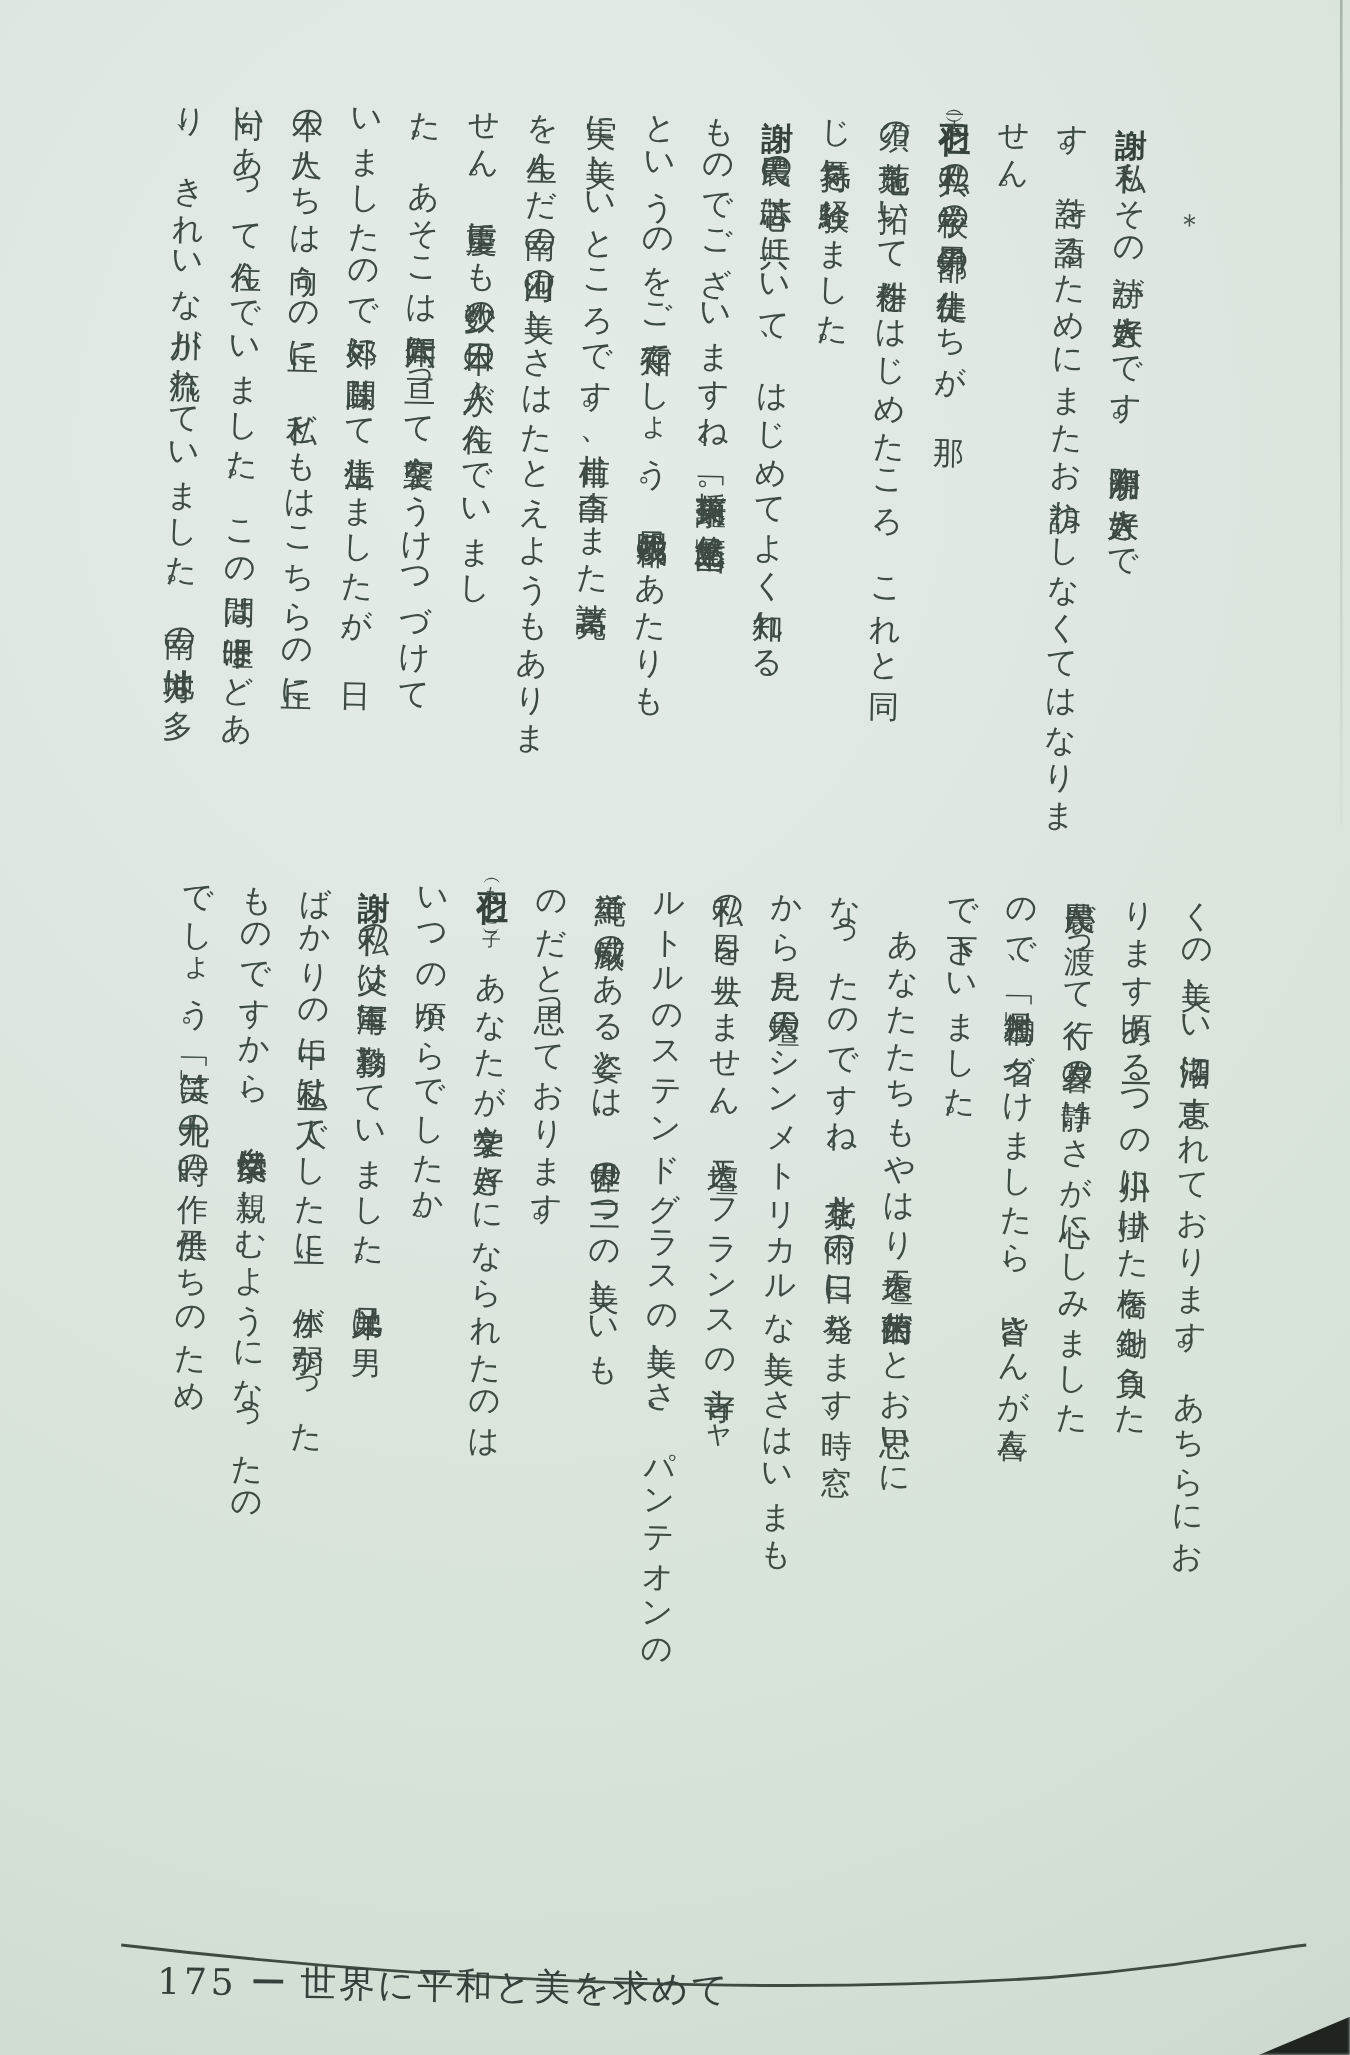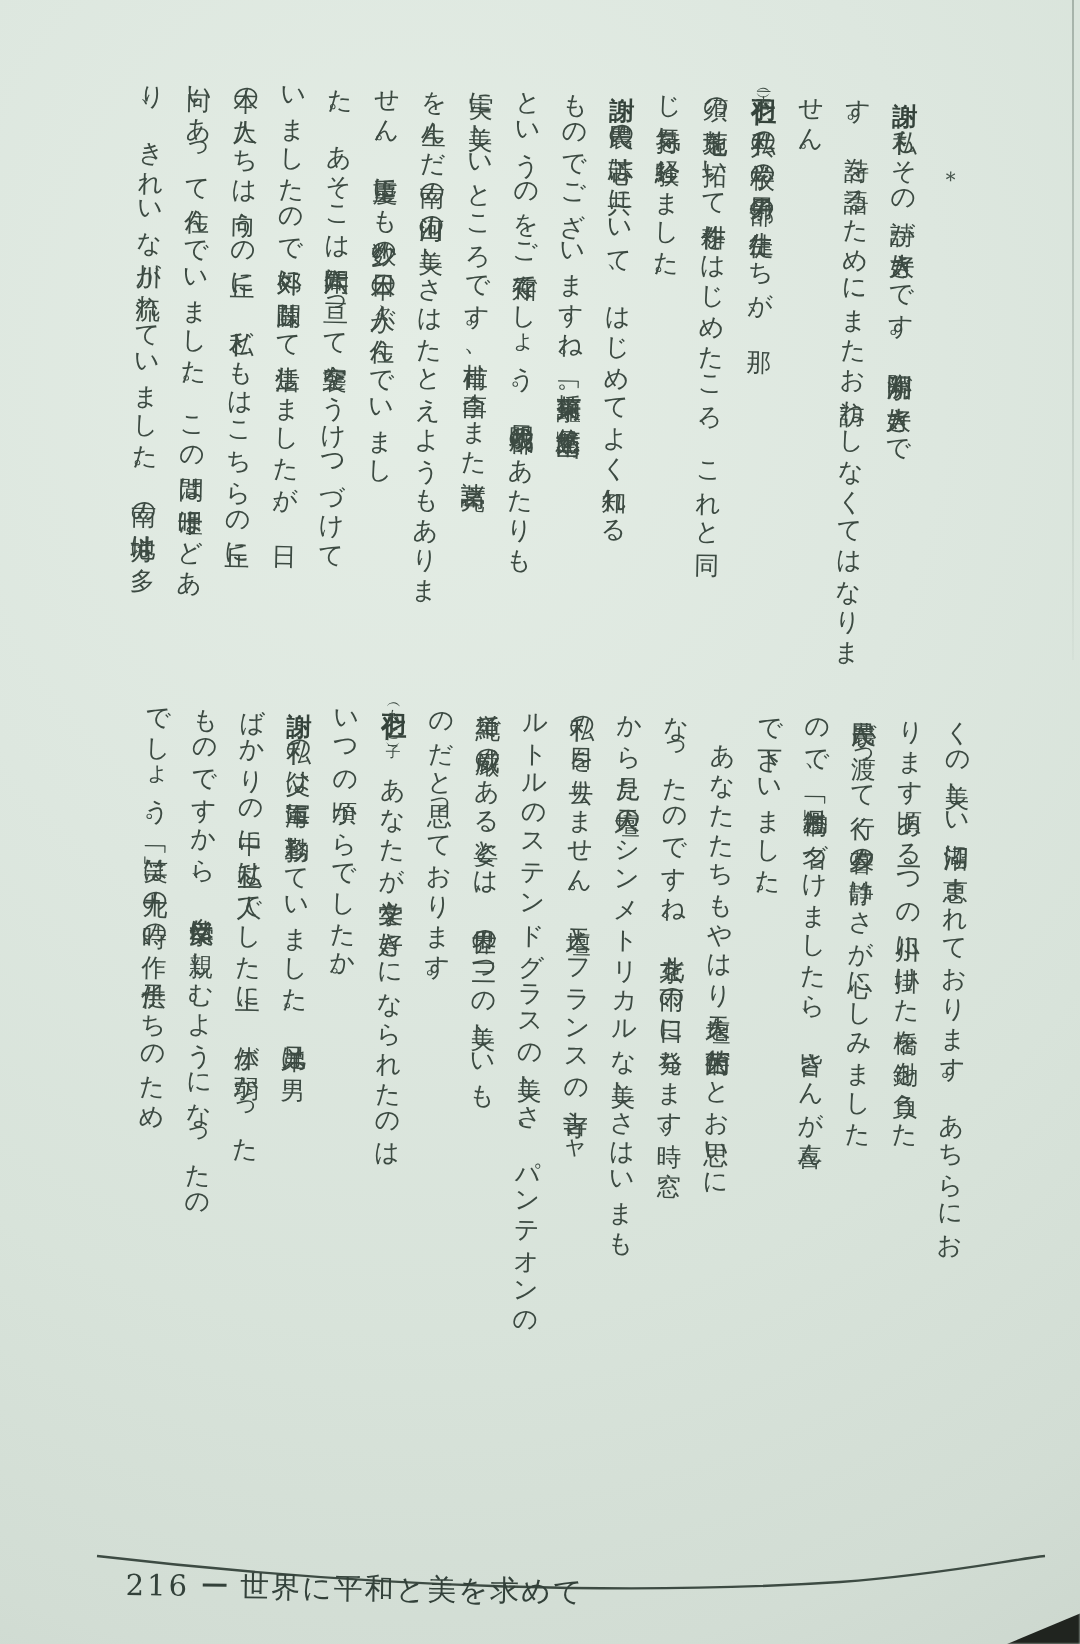--- a/index.html
+++ b/index.html
@@ -89,16 +89,16 @@
   <div class="col"><span>ばかりの中に私は一人でした上に、体が弱かった</span></div>
   <div class="col"><span>ものですから、自然文学に親しむようになったの</span></div>
   <div class="col"><span>でしょう。「笑」は十九の時の作、子供たちのため</span></div>
 </div>
 
 <svg class="rule-svg" width="1080" height="1644" viewBox="0 0 1080 1644">
   <path d="M97,1556 C380,1589 640,1595 840,1582 C945,1574 1008,1560 1045,1556" fill="none" stroke="#3d4b43" stroke-width="2.3"></path>
 </svg>
 
 <div class="footer">
-  <span class="num">216</span><span class="dash">ー</span><span class="title">世界に平和と美を求めて</span>
+  <span class="num">175</span><span class="dash">ー</span><span class="title">世界に平和と美を求めて</span>
 </div>
 
 <div class="corner-shadow"></div>
 
 </body></html>

